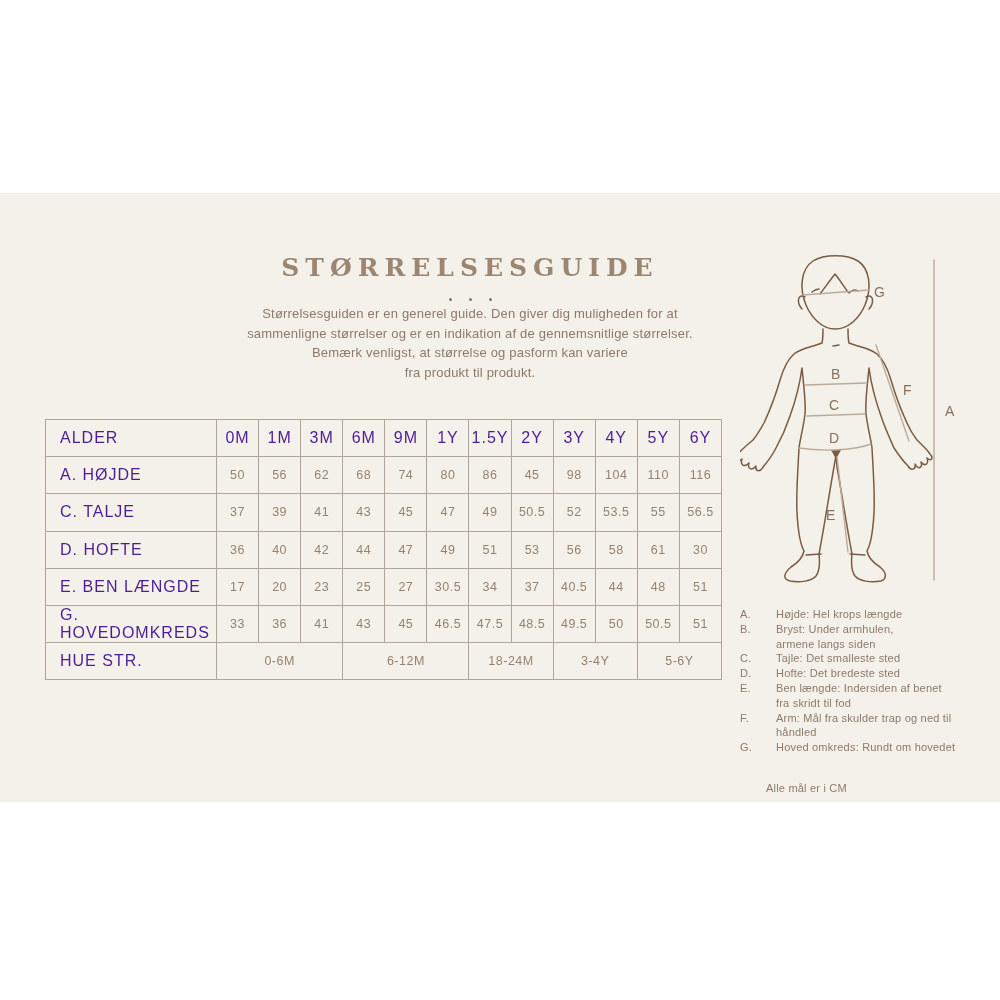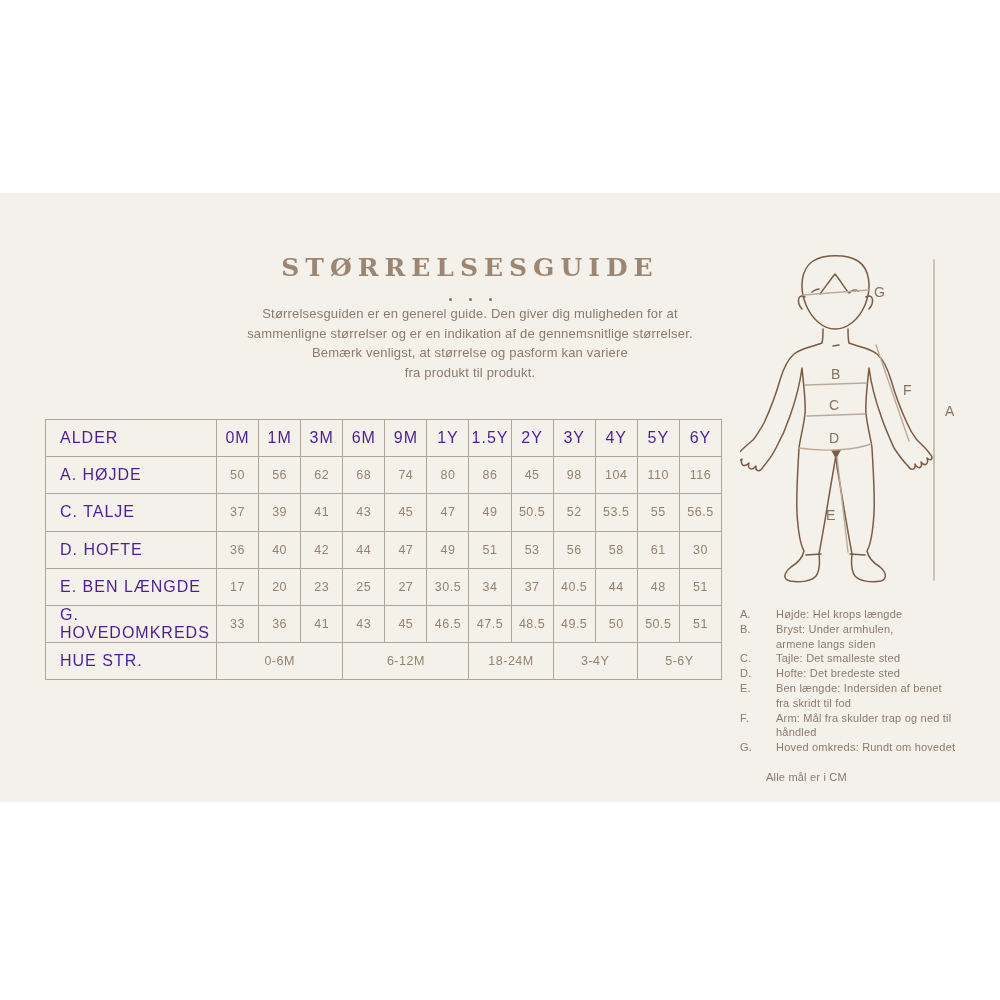--- a/index.html
+++ b/index.html
@@ -32,21 +32,21 @@
   .figure-svg .measure { fill:none; stroke:#bcab9a; stroke-width:1.4; stroke-linecap:round; }
   .figure-svg .mark-label { fill:#86715e; font-family:"Liberation Sans",sans-serif; font-size:14px; }
   .figure-svg .darkfill { fill:#7b5b44; stroke:none; }
 
   
   .legend { position:absolute; left:740px; top:414px; width:232px; font-size:11px;
             line-height:14.8px; color:#8d7a6a; letter-spacing:0.2px; }
   .legend-row { display:flex; }
   .legend-letter { width:26px; flex:none; }
   .legend-text { flex:1;margin-left:10px; }
-  .legend-note { margin-top:15px; margin-left:26px; }
+  .legend-note { margin-top:26px; margin-left:26px; }
 </style>
 </head>
 <body>
 
 <div class="page">
   <div class="panel">
 
     <div class="intro-block">
       <div class="title">STØRRELSESGUIDE</div>
       <div class="dots">

